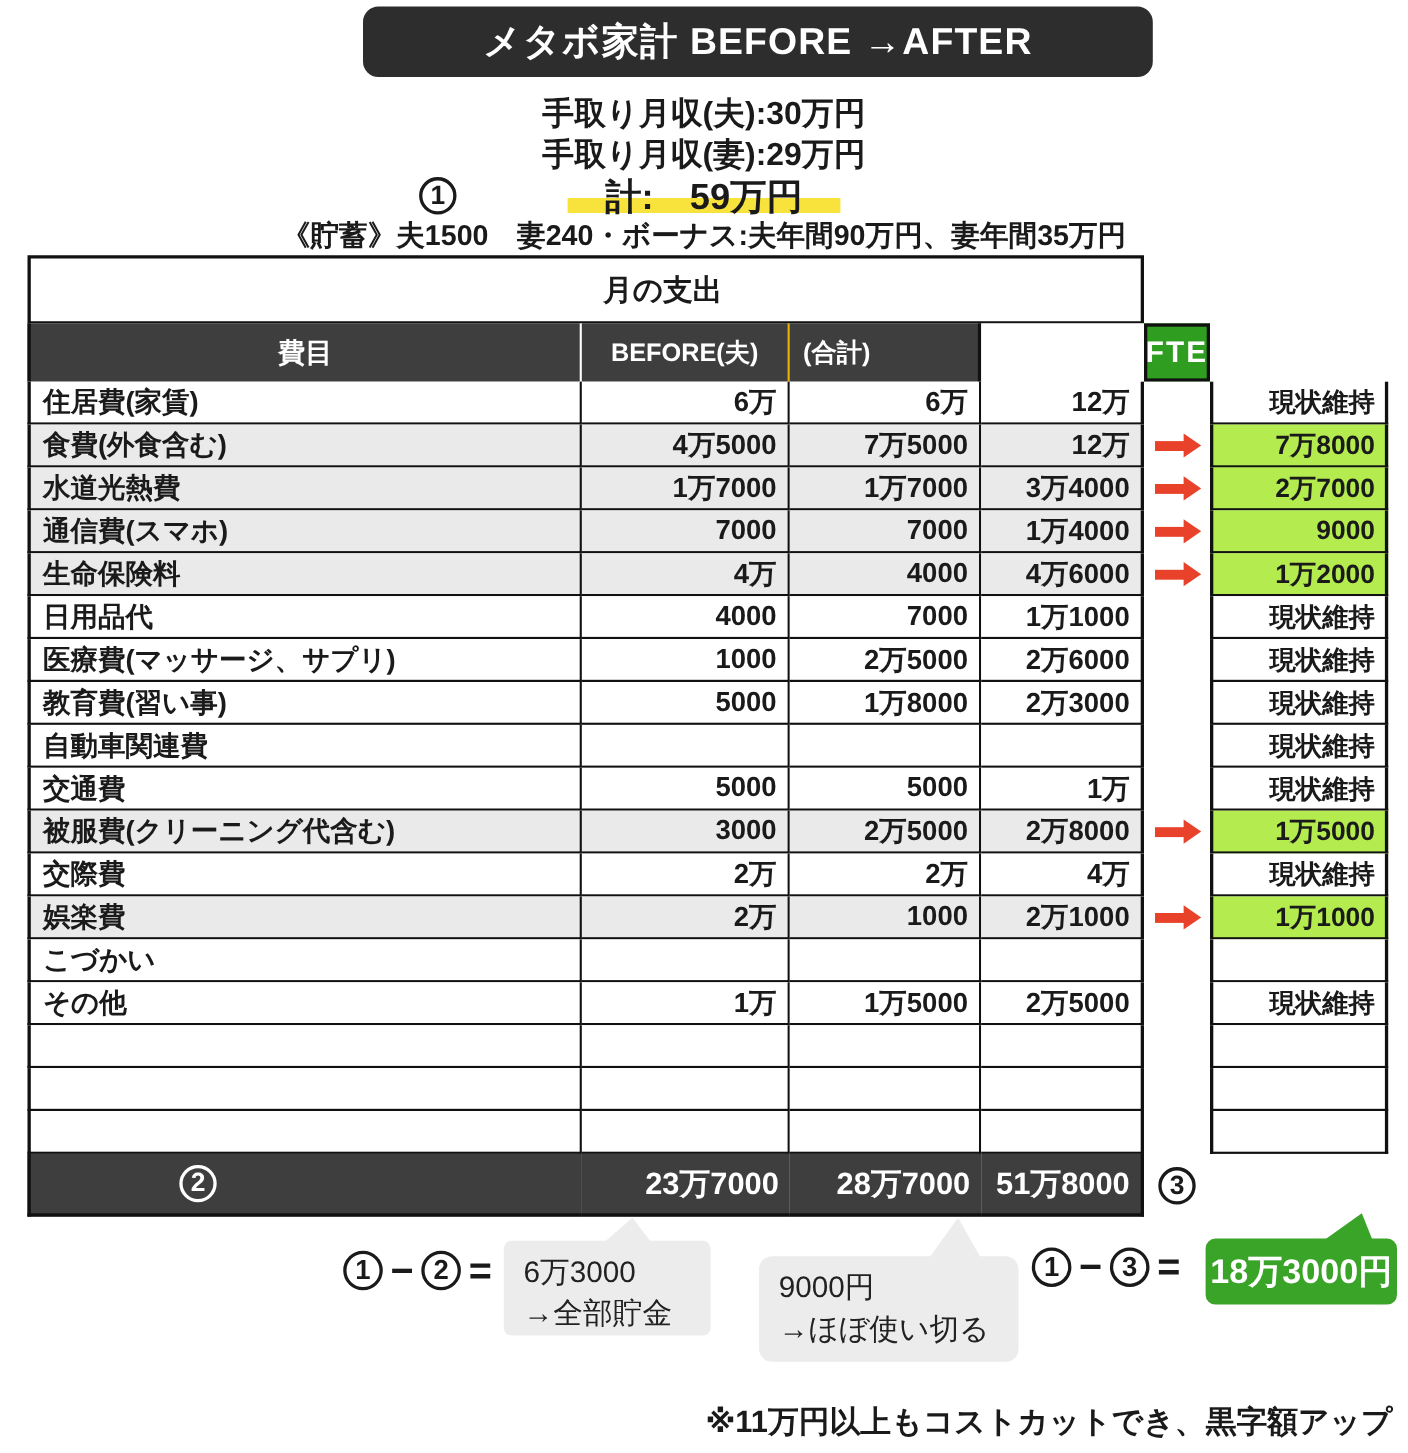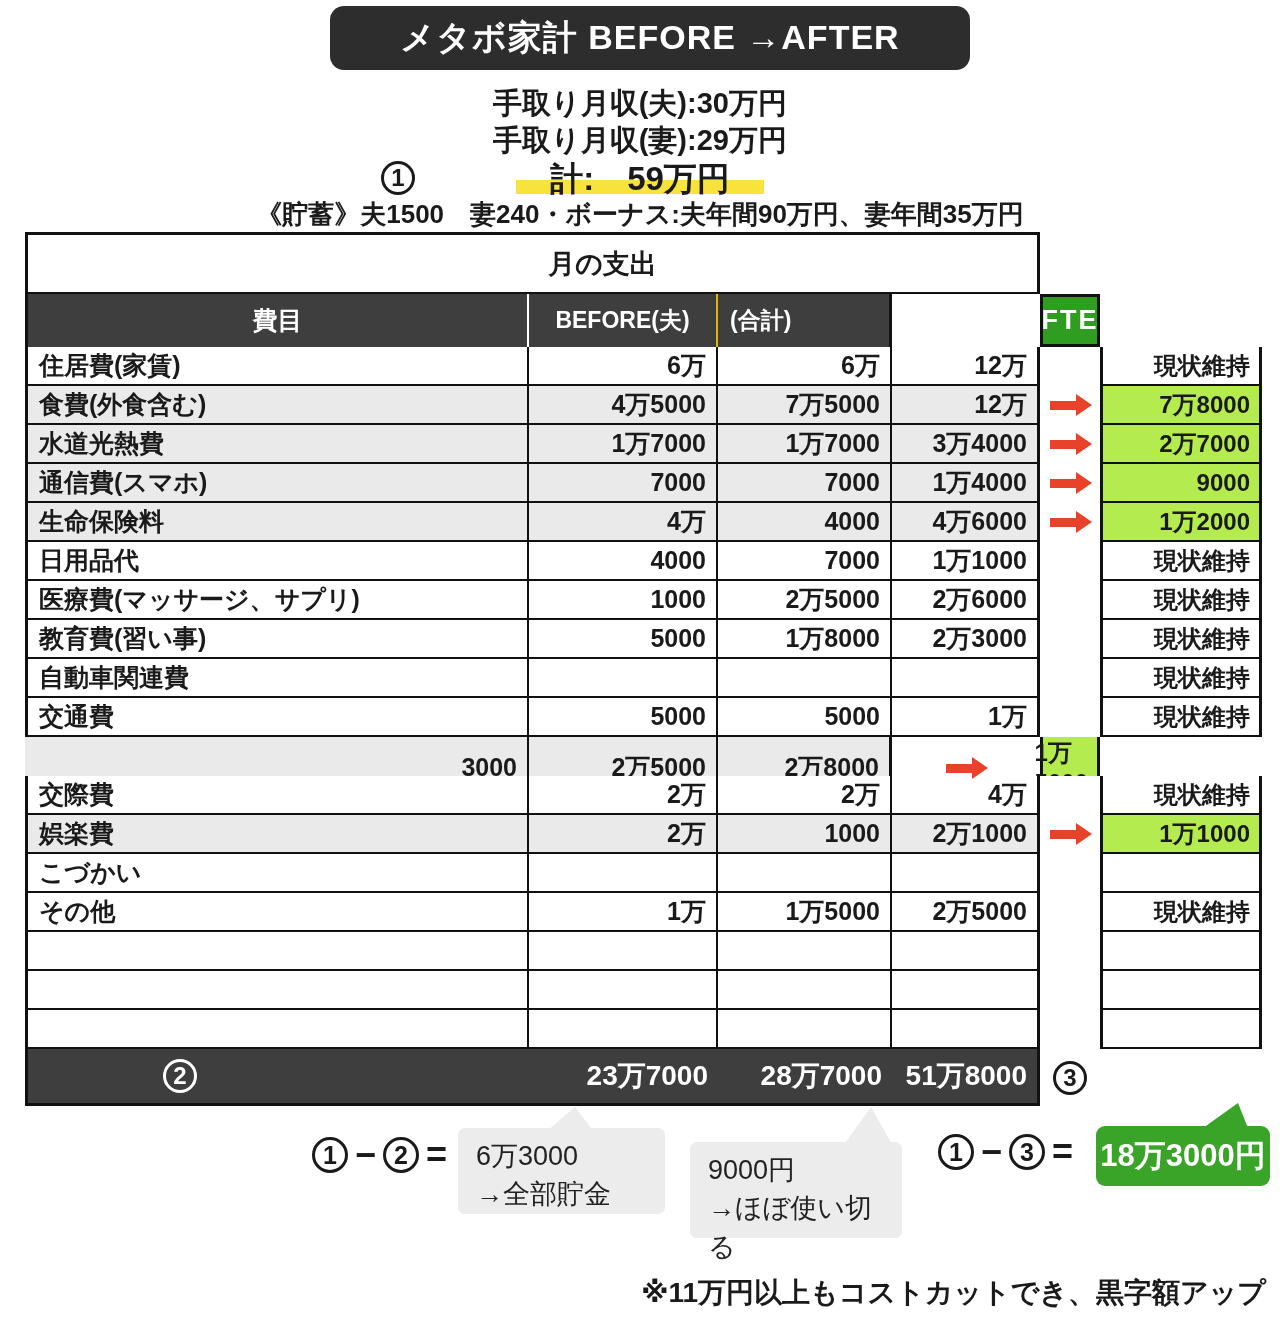--- a/index.html
+++ b/index.html
@@ -6,21 +6,21 @@
   html,body { background:#fff; }
   body {
     width:1280px; height:1321px;
     font-family:"Liberation Sans","DejaVu Sans",sans-serif;
     color:#1a1a1a; position:relative; overflow:hidden;
   }
   .abs { position:absolute; }
 
   
   .titlebar {
-    left:330px; top:6px; width:640px; height:64px;
+    left:330px; top:6px; width:718px; height:64px;
     background:#2d2d2d; border-radius:14px;
     color:#fff; display:flex; align-items:center; justify-content:center;
     font-size:34px; font-weight:bold; letter-spacing:1px;
   }
   .income-line { left:0; width:1280px; text-align:center; font-size:29px; font-weight:bold; }
   .total-line  { left:0; top:157px; width:1280px; text-align:center; font-size:33px; font-weight:bold; }
   .hl {
     background:linear-gradient(to bottom, transparent 54%, #f8e23c 54%, #f8e23c 92%, transparent 92%);
     padding:0 34px;
   }
@@ -195,20 +195,21 @@
       </div>
       <div class="grid-row data-row">
         <div class="cell d1">交通費</div>
         <div class="cell d2">5000</div>
         <div class="cell d3">5000</div>
         <div class="cell d4">1万</div>
         <div class="cell d5"></div>
         <div class="cell d6">現状維持</div>
       </div>
       <div class="grid-row data-row changed">
+        <div class="cell d1">被服費(クリーニング代含む)</div>
         <div class="cell d2">3000</div>
         <div class="cell d3">2万5000</div>
         <div class="cell d4">2万8000</div>
         <div class="cell d5">
           <div class="arrow"></div>
         </div>
         <div class="cell d6">1万5000</div>
       </div>
       <div class="grid-row data-row">
         <div class="cell d1">交際費</div>
@@ -289,26 +290,26 @@
   <polygon points="1238,3 1203,28 1248,28" fill="#3aa428"></polygon>
 </svg>
 
 <div class="abs eq" style="left:312px; top:1134px;">
   <span class="circ">1</span>
     <span>−</span>
     <span class="circ">2</span>
     <span>=</span>
 </div>
 
-<div class="abs graybox" style="left:458px; top:1128px; width:207px; height:86px;">
+<div class="abs graybox" style="left:458px; top:1128px; width:188px; height:86px;">
   <div>6万3000</div>
   <div>→全部貯金</div>
 </div>
 
-<div class="abs graybox" style="left:690px; top:1142px; width:212px; height:96px;">
+<div class="abs graybox" style="left:690px; top:1142px; width:236px; height:96px;border-radius:12px;">
   <div>9000円</div>
   <div>→ほぼ使い切る</div>
 </div>
 
 <div class="abs eq" style="left:938px; top:1131px;">
   <span class="circ">1</span>
     <span>−</span>
     <span class="circ">3</span>
     <span>=</span>
 </div>

